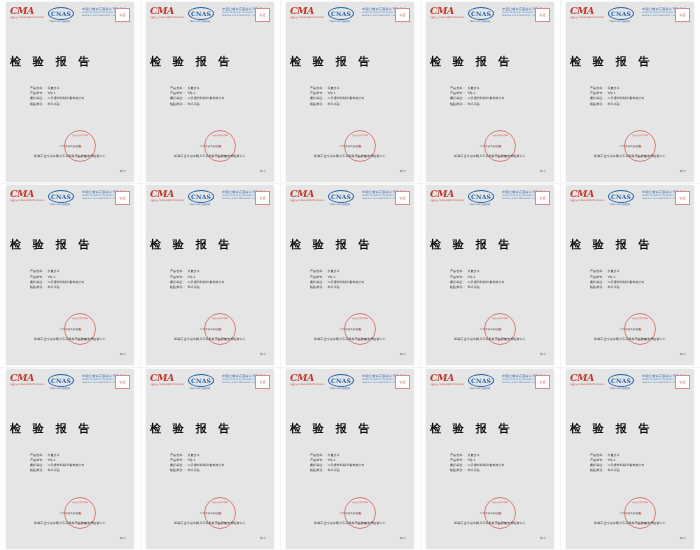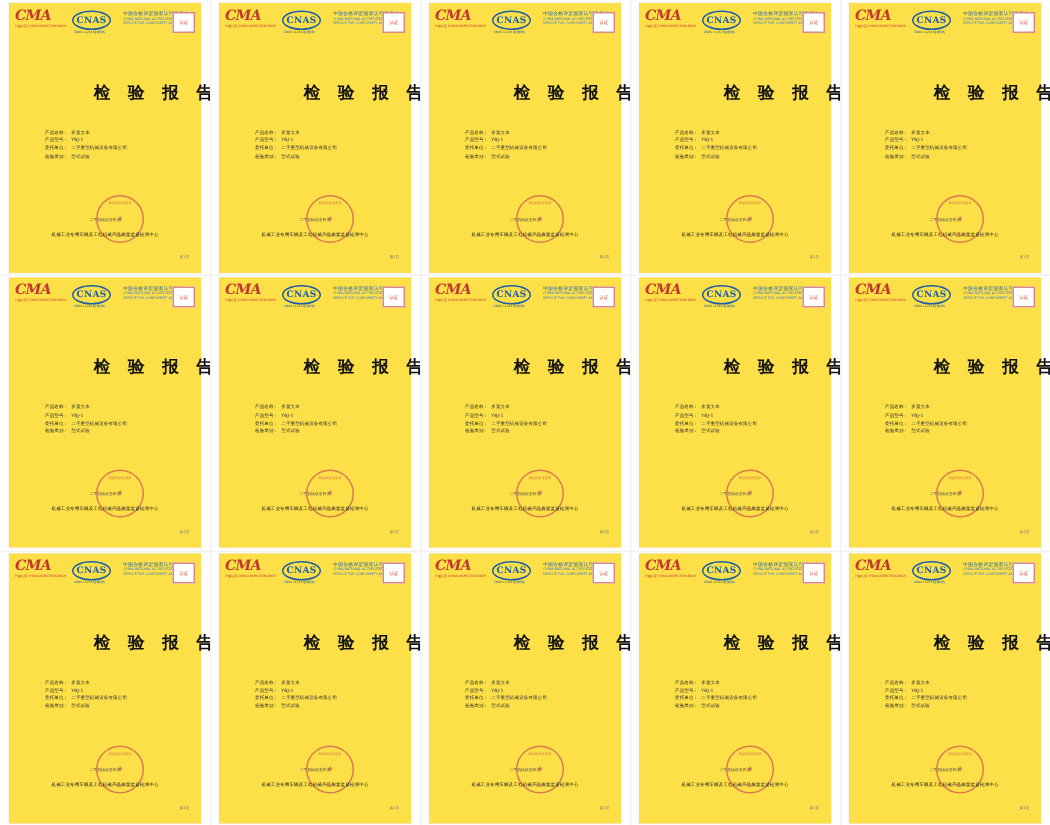--- a/index.html
+++ b/index.html
@@ -29,21 +29,21 @@
     background: #fdfdfd;
     overflow: hidden;
     box-sizing: border-box;
   }
   .doc-inner {
     position: absolute;
     left: 6px;
     top: 2px;
     width: 128px;
     height: 180px;
-    background: #fde047;
+    background: #e5e5e5;
     box-shadow: 0 0 0 0.4px #f0f0f0;
   }
   
   .logo-row {
     position: absolute;
     top: 4px;
     left: 4px;
     width: 120px;
     height: 22px;
   }
@@ -133,23 +133,23 @@
   .cert-stamp-mark {
     font-size: 3px;
     color: #c0392b;
     text-align: center;
     line-height: 12px;
   }
   
   .doc-title {
     position: absolute;
     top: 52px;
-    left: 12px;
+    left: 0;
     width: 128px;
-    text-align: right;
+    text-align: left;
     font-family: "DejaVu Sans", "Liberation Sans", sans-serif;
     font-size: 11px;
     font-weight: bold;
     letter-spacing: 4px;
     color: #111;
     text-indent: 4px;
   }
   
   .fields {
     position: absolute;

